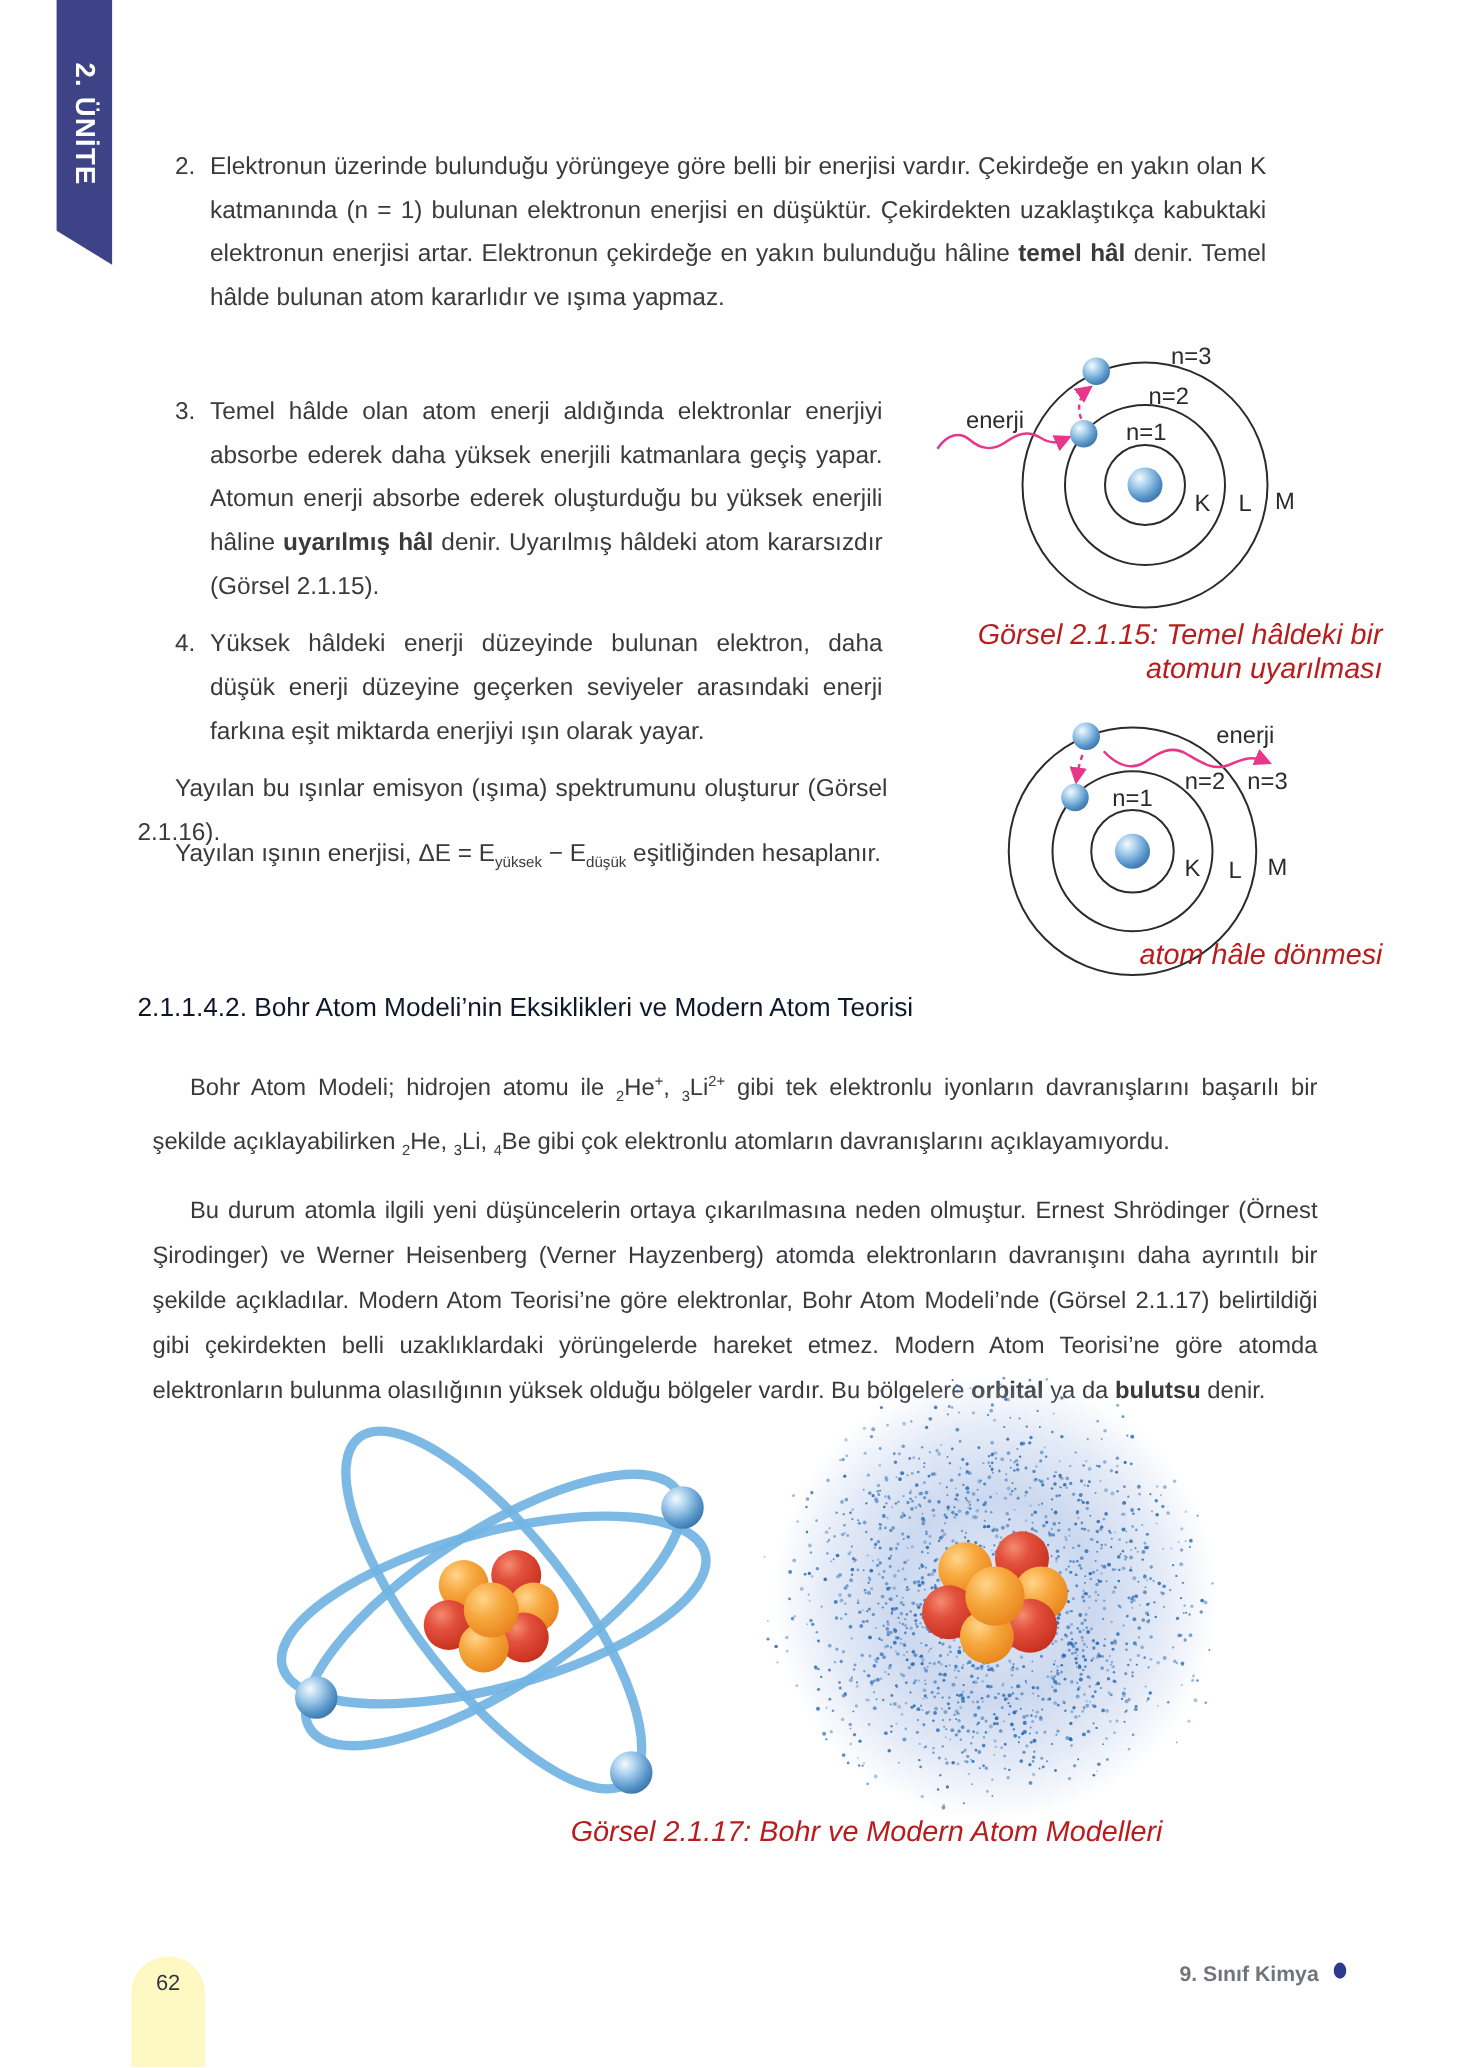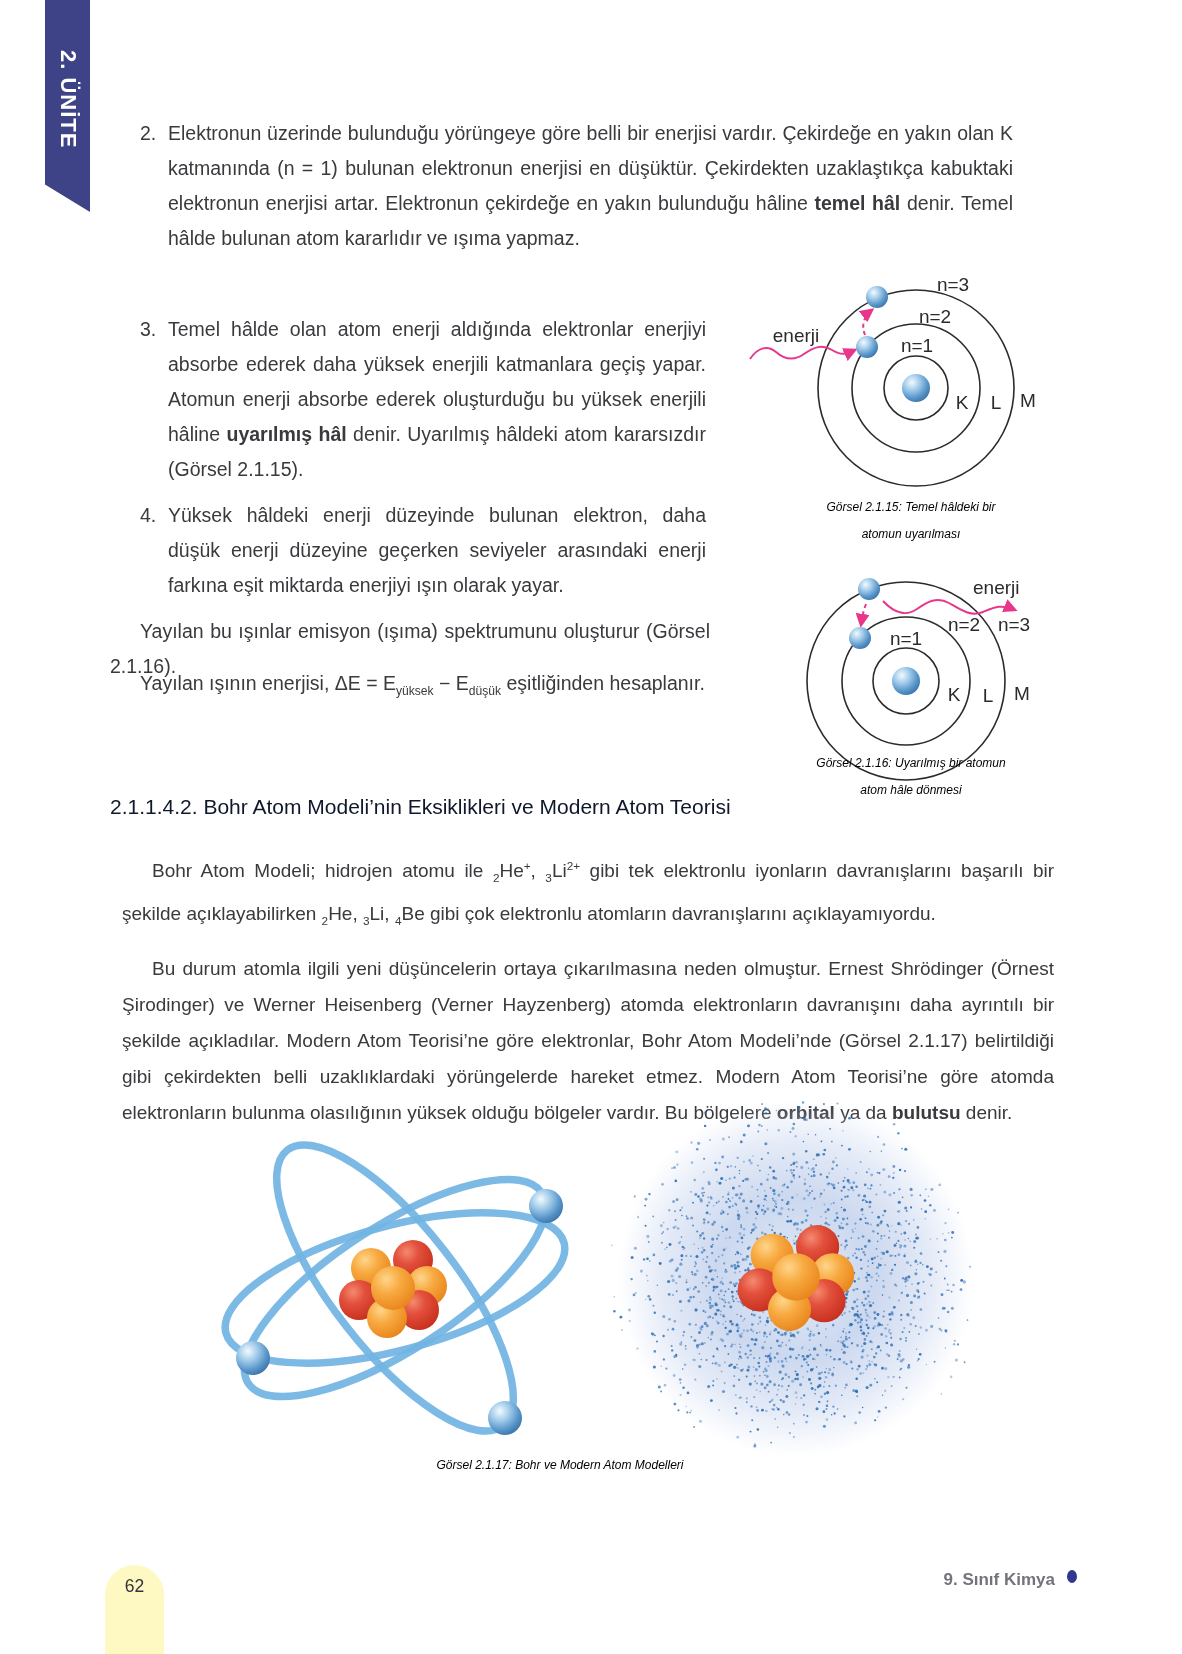--- a/index.html
+++ b/index.html
@@ -31,22 +31,22 @@
   svg{position:absolute;}
   #fig15{left:736px;top:256px;}
   #fig16{left:733px;top:554px;}
   #bohr{left:205px;top:1118px;}
   #modern{left:606px;top:1092px;}
   .shell{fill:none;stroke:#2b2b2b;stroke-width:1.6px;}
   .dlabel{font-family:"Liberation Sans",sans-serif;font-size:19px;fill:#2b2b2b;}
   .pinkline{fill:none;stroke:#e8378a;stroke-width:2px;}
   .pinkdash{fill:none;stroke:#e8378a;stroke-width:2px;stroke-dasharray:4 3.5;}
   .orbit{fill:none;stroke:#71b4e3;stroke-width:7.5px;opacity:.92;}
-  .fig-caption{position:absolute;font-style:italic;color:#000000;font-size:12px;
-          line-height:27px;text-align:center;}
+  .fig-caption{position:absolute;font-style:italic;color:#b91c1c;font-size:23px;
+          line-height:27px;text-align:right;}
   .cap15{left:716px;top:494px;width:390px;}
   .cap16{left:716px;top:750px;width:390px;}
   .cap17{left:190px;top:1452px;width:740px;}
   
   .page-pill{position:absolute;left:105px;top:1565px;width:59px;height:89px;background:#fef9c3;
           border-radius:30px 30px 0 0;text-align:center;padding-top:11px;box-sizing:border-box;
           font-size:17.5px;color:#33333d;}
   .footer-right{position:absolute;left:935px;top:1570px;width:142px;display:flex;
           align-items:flex-start;justify-content:flex-end;gap:12px;}
   .footer-right .txt{font-weight:700;font-size:17px;color:#73747b;}
@@ -141,21 +141,20 @@
   <circle cx="127" cy="84" r="11" fill="url(#eg)"></circle>
   <text class="dlabel" x="240" y="40" text-anchor="start">enerji</text>
   <text class="dlabel" x="173" y="91" text-anchor="middle">n=1</text>
   <text class="dlabel" x="231" y="77" text-anchor="middle">n=2</text>
   <text class="dlabel" x="281" y="77" text-anchor="middle">n=3</text>
   <text class="dlabel" x="221" y="147" text-anchor="middle">K</text>
   <text class="dlabel" x="255" y="148" text-anchor="middle">L</text>
   <text class="dlabel" x="289" y="146" text-anchor="middle">M</text>
 </svg>
 <div class="fig-caption cap16">
-  <span style="display:block">Görsel 2.1.16: Uyarılmış bir atomun</span>
   <span style="display:block">atom hâle dönmesi</span>
 </div>
 
 <div class="section-heading">2.1.1.4.2. Bohr Atom Modeli’nin Eksiklikleri ve Modern Atom Teorisi</div>
 
 <div class="body-block">
   <p><span>Bohr Atom Modeli; hidrojen atomu ile </span><sub>2</sub><span>He</span><sup>+</sup><span>, </span><sub>3</sub><span>Li</span><sup>2+</sup><span> gibi tek elektronlu iyonların davranışlarını başarılı bir şekilde açıklayabilirken </span><sub>2</sub><span>He, </span><sub>3</sub><span>Li, </span><sub>4</sub><span>Be gibi çok elektronlu atomların davranışlarını açıklayamıyordu.</span></p>
   <p><span>Bu durum atomla ilgili yeni düşüncelerin ortaya çıkarılmasına neden olmuştur. Ernest Shrödinger (Örnest Şirodinger) ve Werner Heisenberg (Verner Hayzenberg) atomda elektronların davranışını daha ayrıntılı bir şekilde açıkladılar. Modern Atom Teorisi’ne göre elektronlar, Bohr Atom Modeli’nde (Görsel 2.1.17) belirtildiği gibi çekirdekten belli uzaklıklardaki yörüngelerde hareket etmez. Modern Atom Teorisi’ne göre atomda elektronların bulunma olasılığının yüksek olduğu bölgeler vardır. Bu bölgelere </span><b>orbital</b><span> ya da </span><b>bulutsu</b><span> denir.</span></p>
 </div>
 

